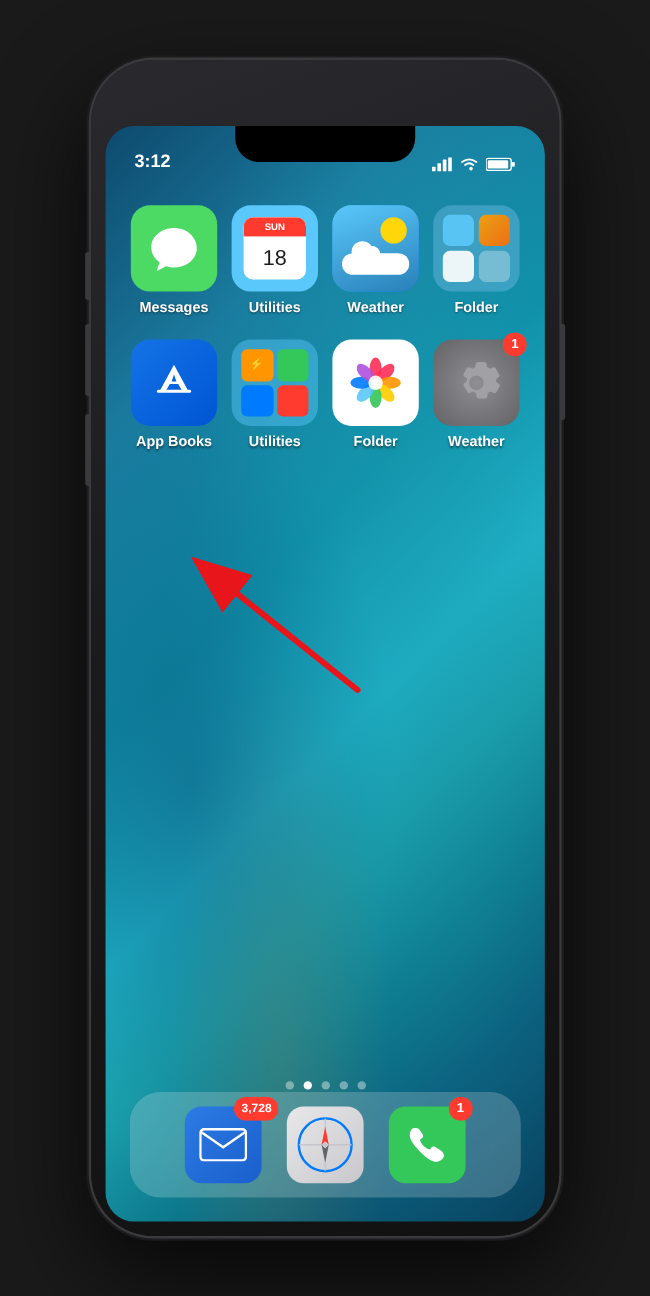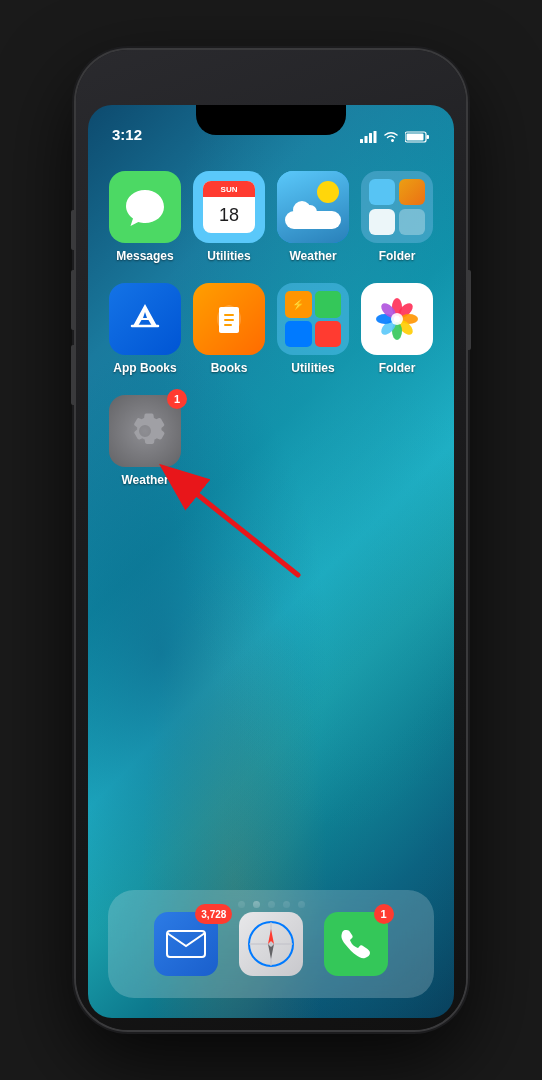--- a/index.html
+++ b/index.html
@@ -242,21 +242,21 @@
     .dot.active {
       background: white;
     }
 
     
     .dock {
       position: absolute;
       bottom: 20px;
       left: 20px;
       right: 20px;
-      height: 108px;
+      height: 88px;
       background: rgba(255,255,255,0.2);
       backdrop-filter: blur(20px);
       border-radius: 26px;
       display: flex;
       align-items: center;
       justify-content: space-around;
       padding: 0 36px;
     }
 
     .dock-app {
@@ -377,32 +377,20 @@
           <svg width="42" height="42" viewBox="0 0 42 42">
             <path d="M21 4 L28 16 L35 4 H38 L29 19 L38 34 H35 L21 9 L7 34 H4 L13 19 L4 4 H7 L14 16 Z" fill="none"></path>
 
             <path d="M21 6 L33 28 H28 L24.5 22 H17.5 L14 28 H9 Z M21 14 L19 20 H23 Z" fill="white"></path>
             <line x1="8" y1="28" x2="34" y2="28" stroke="white" stroke-width="2.5" stroke-linecap="round"></line>
           </svg>
         </div>
         <div class="app-label">App Books</div>
       </div>
 
-      <div class="app-item">
-        <div class="app-icon icon-books">
-          <svg width="44" height="44" viewBox="0 0 44 44">
-            <path d="M22 8 C22 8 10 10 10 22 C10 34 22 36 22 36 C22 36 34 34 34 22 C34 10 22 8 22 8Z" fill="white" opacity="0.2"></path>
-            <path d="M14 10 H30 C31.1 10 32 10.9 32 12 V34 C32 35.1 31.1 36 30 36 H14 C12.9 36 12 35.1 12 34 V12 C12 10.9 12.9 10 14 10Z" fill="white"></path>
-            <line x1="18" y1="18" x2="26" y2="18" stroke="#ff9f00" stroke-width="2" stroke-linecap="round"></line>
-            <line x1="18" y1="23" x2="26" y2="23" stroke="#ff9f00" stroke-width="2" stroke-linecap="round"></line>
-            <line x1="18" y1="28" x2="24" y2="28" stroke="#ff9f00" stroke-width="2" stroke-linecap="round"></line>
-          </svg>
-        </div>
-        <div class="app-label">Books</div>
-      </div>
 
       <div class="app-item">
         <div class="app-icon" style="background:rgba(90,200,250,0.45); border-radius:16px;">
           <div style="width:100%; height:100%; padding:8px; display:grid; grid-template-columns:1fr 1fr; grid-template-rows:1fr 1fr; gap:3px; border-radius:16px;">
             <div style="background:#ff9500; border-radius:5px; display:flex; align-items:center; justify-content:center;">
               <span style="color:white; font-size:10px;">⚡</span>
             </div>
             <div style="background:#34c759; border-radius:5px;"></div>
             <div style="background:#007aff; border-radius:5px;"></div>
             <div style="background:#ff3b30; border-radius:5px;"></div>

